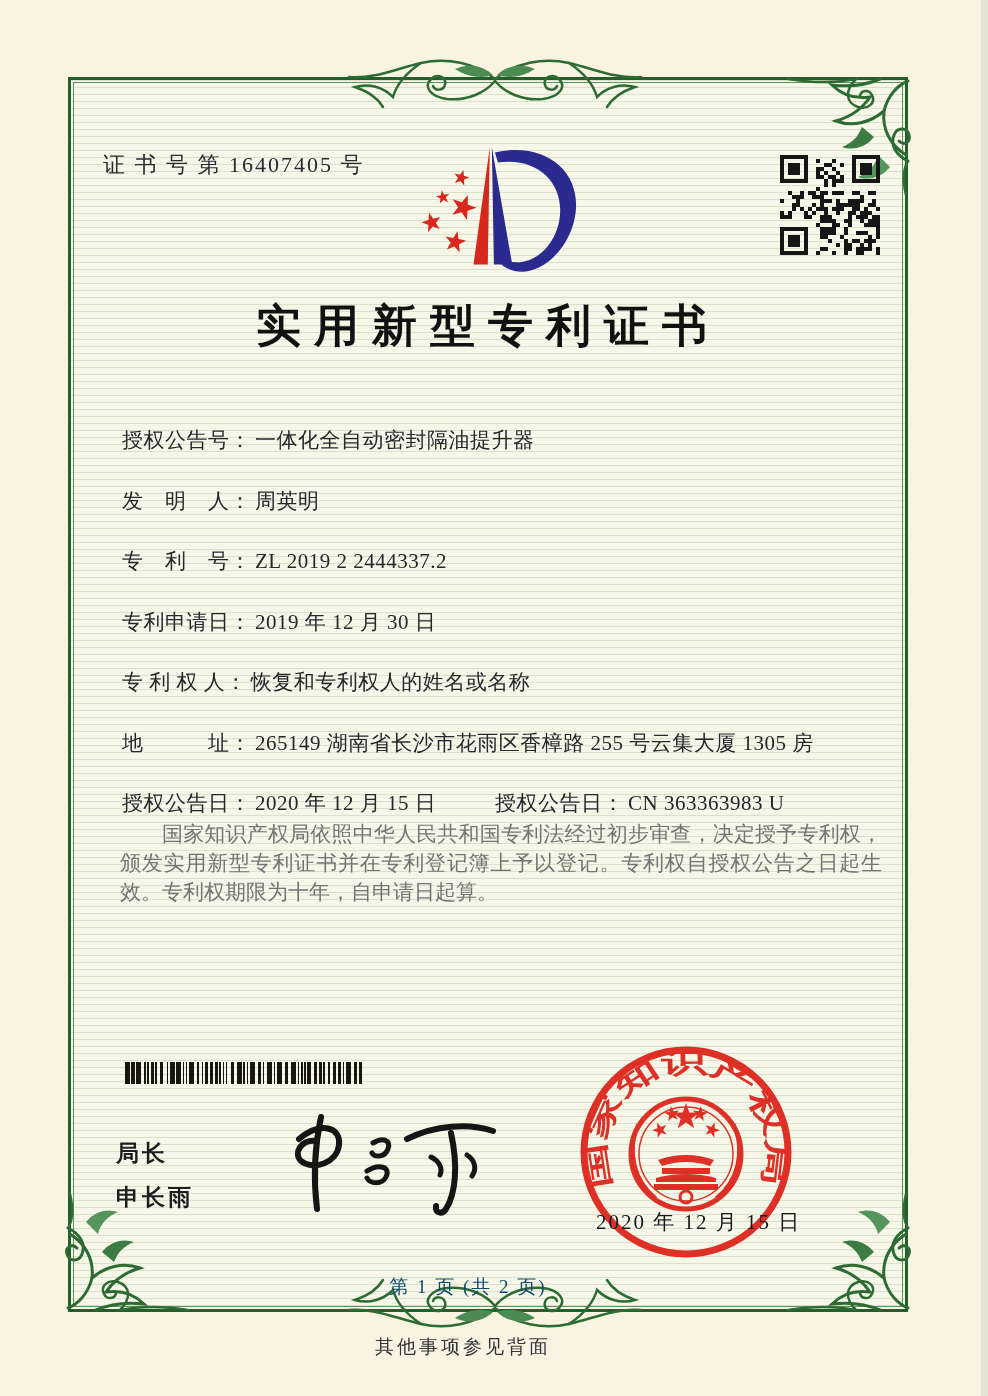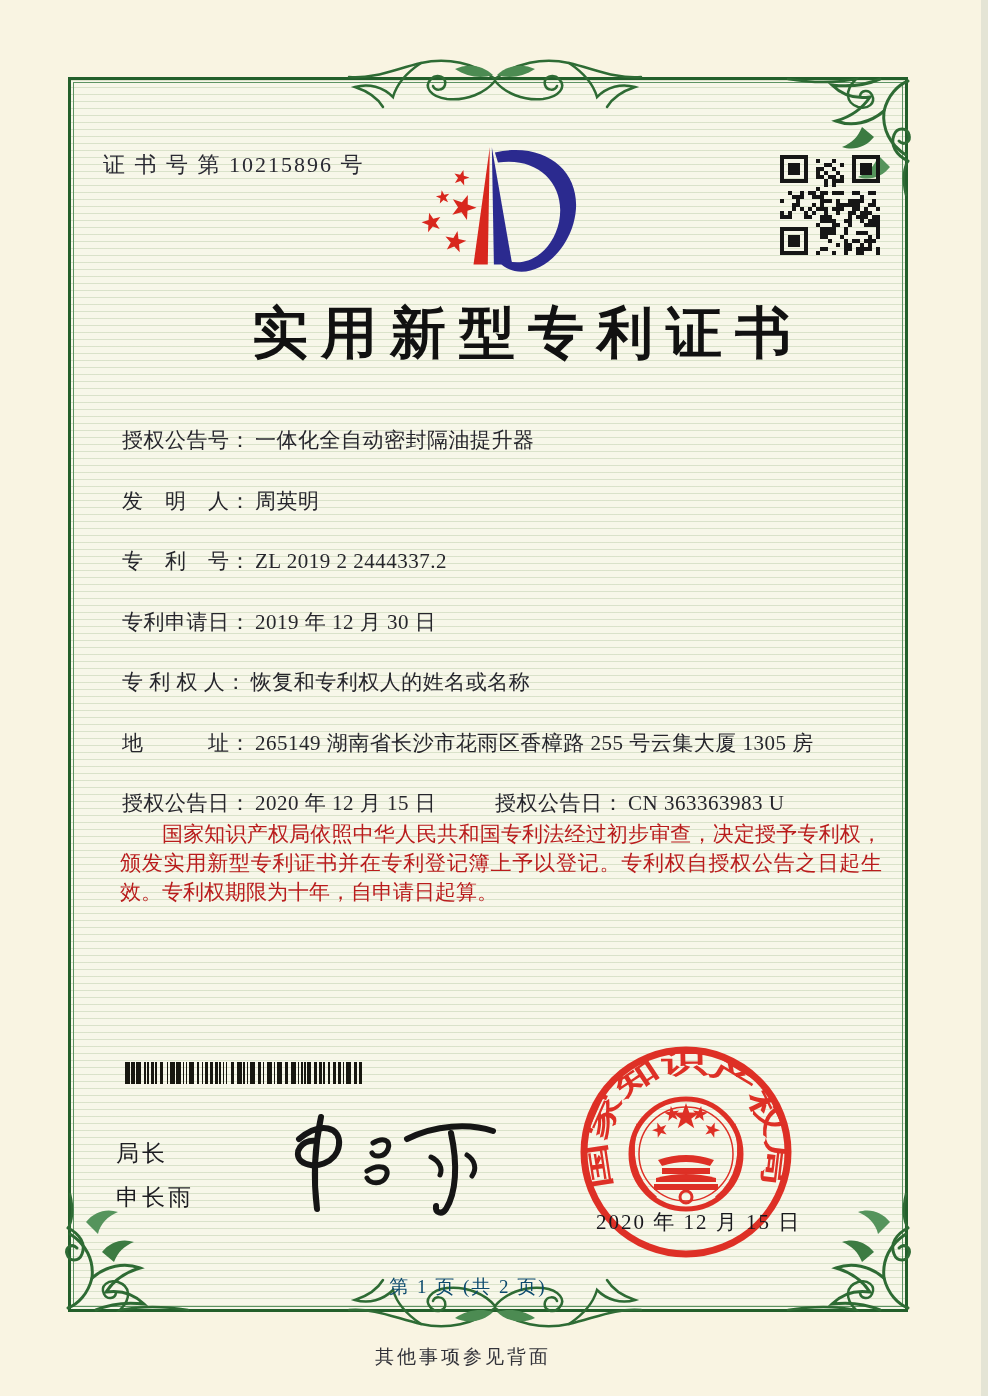--- a/index.html
+++ b/index.html
@@ -17,36 +17,36 @@
     background:
       repeating-linear-gradient(180deg, rgba(140,172,120,0.28) 0 1px, rgba(0,0,0,0) 1px 7px),
       #f7f7e9;
   }
   .frame-inner{
     position:absolute;left:2px;top:2px;right:2px;bottom:2px;
     border:1px solid #5d9363;
   }
   .cert-no{left:103px;top:150px;font-size:22px;letter-spacing:2px;color:#2a2a33;}
   .title{
-    left:68px;top:296px;width:920px;text-align:center;
-    font-size:56px;font-weight:700;letter-spacing:13px;color:#111;
+    left:68px;top:296px;width:840px;text-align:center;
+    font-size:45px;font-weight:700;letter-spacing:13px;color:#111;
   }
   .field-row{left:122px;width:790px;font-size:21px;color:#26262c;letter-spacing:0.5px;}
   .flabel{margin-right:4px;}
   .fval2{position:absolute;left:373px;top:0;}
-  .paras{left:120px;top:820px;width:762px;font-size:21px;line-height:29px;text-align:justify;color:#b91c1c;}
+  .paras{left:120px;top:820px;width:762px;font-size:21px;line-height:29px;text-align:justify;color:#737373;}
   .paras p{margin:0 0 7px 0;text-indent:2em;}
   .barcode{left:123px;top:1062px;width:246px;height:22px;}
   .barcode i{position:absolute;top:0;bottom:0;background:#17170f;}
-  .signer{left:116px;font-size:23px;color:#1d1d22;font-family:"Liberation Sans","DejaVu Sans",sans-serif;letter-spacing:3px;}
+  .signer{left:116px;font-size:23px;color:#1d1d22;font-family:"Liberation Sans","DejaVu Sans",sans-serif;letter-spacing:3px;font-weight:bold;}
   .sig-svg{left:255px;top:1105px;}
   .seal-svg{left:576px;top:1042px;opacity:0.93;}
   .seal-date{left:596px;top:1208px;font-size:21px;letter-spacing:2px;color:#18181d;z-index:6;}
   .page-num{left:68px;top:1274px;width:800px;text-align:center;font-size:19px;color:#0c4a6e;letter-spacing:2px;}
-  .back-note{left:68px;top:1334px;width:790px;text-align:center;font-size:19px;color:#33333a;letter-spacing:3px;margin-top:10px;}
+  .back-note{left:68px;top:1334px;width:790px;text-align:center;font-size:19px;color:#33333a;letter-spacing:3px;}
   .qr-svg{left:780px;top:155px;}
   .logo-svg{left:398px;top:132px;}
   .ornament{pointer-events:none;}
   .scan-edge{right:0;top:0;bottom:0;width:7px;background:#e4e4d5;}
 </style>
 </head>
 <body>
 
 <svg width="0" height="0" style="position:absolute" aria-hidden="true">
   <defs>
@@ -86,21 +86,21 @@
 <svg class="abs ornament" style="left:778px;top:1182px" width="140" height="140">
     <use href="#flourish"></use>
   </svg>
 <svg class="abs ornament" style="left:778px;top:67px" width="140" height="140">
     <use href="#flourish" transform="scale(1,-1) translate(0,-140)"></use>
   </svg>
 <svg class="abs ornament" style="left:58px;top:1182px" width="140" height="140">
     <use href="#flourish" transform="scale(-1,1) translate(-140,0)"></use>
   </svg>
 
-<div class="abs cert-no">证 书 号 第 10215896 号</div>
+<div class="abs cert-no">证 书 号 第 16407405 号</div>
 
 <svg class="abs logo-svg" width="204" height="163" viewBox="0 0 200 160">
   <g fill="#d8271d">
     <use href="#star5" transform="translate(62,45) scale(0.8) rotate(15)"></use>
     <use href="#star5" transform="translate(44,64) scale(0.7) rotate(-10)"></use>
     <use href="#star5" transform="translate(64,74) scale(1.3) rotate(20)"></use>
     <use href="#star5" transform="translate(33,89) scale(1.0) rotate(-15)"></use>
     <use href="#star5" transform="translate(56,108) scale(1.1) rotate(12)"></use>
   </g>
   <polygon points="90,15 74,130 88,130" fill="#d8271d"></polygon>

